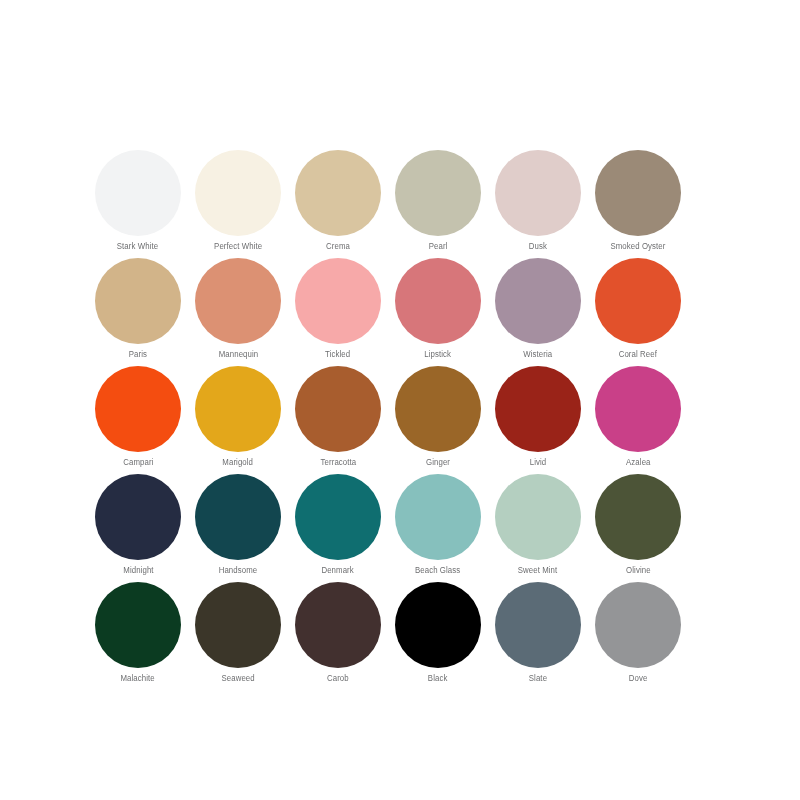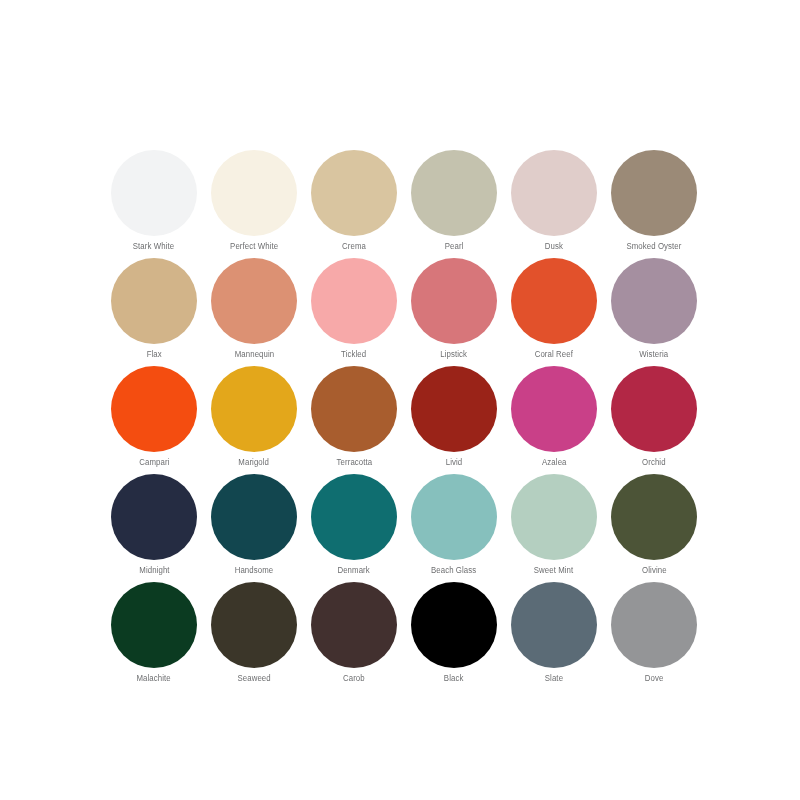--- a/index.html
+++ b/index.html
@@ -19,21 +19,21 @@
     position: relative;
     width: 800px;
     height: 800px;
     background: #ffffff;
     box-sizing: border-box;
   }
 
   
   #swatch-grid {
     position: absolute;
-    left: 104px;
+    left: 88px;
     top: 150px;
     width: 600px;
     display: grid;
     grid-template-columns: repeat(6, 100px);
     grid-auto-rows: 108px;
     column-gap: 0px;
     row-gap: 0px;
   }
 
   .swatch-cell {
@@ -92,65 +92,65 @@
       <div class="swatch-cell">
         <div class="swatch-dot" style="background-color: rgb(224, 205, 202);"></div>
         <div class="swatch-label">Dusk</div>
       </div>
       <div class="swatch-cell">
         <div class="swatch-dot" style="background-color: rgb(155, 138, 119);"></div>
         <div class="swatch-label">Smoked Oyster</div>
       </div>
       <div class="swatch-cell">
         <div class="swatch-dot" style="background-color: rgb(210, 180, 137);"></div>
-        <div class="swatch-label">Flax</div>
+        <div class="swatch-label">Paris</div>
       </div>
       <div class="swatch-cell">
         <div class="swatch-dot" style="background-color: rgb(220, 145, 115);"></div>
         <div class="swatch-label">Mannequin</div>
       </div>
       <div class="swatch-cell">
         <div class="swatch-dot" style="background-color: rgb(247, 169, 169);"></div>
         <div class="swatch-label">Tickled</div>
       </div>
       <div class="swatch-cell">
         <div class="swatch-dot" style="background-color: rgb(215, 118, 122);"></div>
         <div class="swatch-label">Lipstick</div>
       </div>
       <div class="swatch-cell">
+        <div class="swatch-dot" style="background-color: rgb(165, 143, 160);"></div>
+        <div class="swatch-label">Wisteria</div>
+      </div>
+      <div class="swatch-cell">
         <div class="swatch-dot" style="background-color: rgb(226, 81, 43);"></div>
         <div class="swatch-label">Coral Reef</div>
-      </div>
-      <div class="swatch-cell">
-        <div class="swatch-dot" style="background-color: rgb(165, 143, 160);"></div>
-        <div class="swatch-label">Wisteria</div>
       </div>
       <div class="swatch-cell">
         <div class="swatch-dot" style="background-color: rgb(244, 77, 16);"></div>
         <div class="swatch-label">Campari</div>
       </div>
       <div class="swatch-cell">
         <div class="swatch-dot" style="background-color: rgb(227, 167, 27);"></div>
         <div class="swatch-label">Marigold</div>
       </div>
       <div class="swatch-cell">
         <div class="swatch-dot" style="background-color: rgb(168, 93, 46);"></div>
         <div class="swatch-label">Terracotta</div>
       </div>
       <div class="swatch-cell">
+        <div class="swatch-dot" style="background-color: rgb(154, 102, 40);"></div>
+        <div class="swatch-label">Ginger</div>
+      </div>
+      <div class="swatch-cell">
         <div class="swatch-dot" style="background-color: rgb(154, 35, 24);"></div>
         <div class="swatch-label">Livid</div>
       </div>
       <div class="swatch-cell">
         <div class="swatch-dot" style="background-color: rgb(201, 64, 136);"></div>
         <div class="swatch-label">Azalea</div>
-      </div>
-      <div class="swatch-cell">
-        <div class="swatch-dot" style="background-color: rgb(178, 39, 69);"></div>
-        <div class="swatch-label">Orchid</div>
       </div>
       <div class="swatch-cell">
         <div class="swatch-dot" style="background-color: rgb(37, 44, 66);"></div>
         <div class="swatch-label">Midnight</div>
       </div>
       <div class="swatch-cell">
         <div class="swatch-dot" style="background-color: rgb(18, 70, 79);"></div>
         <div class="swatch-label">Handsome</div>
       </div>
       <div class="swatch-cell">

